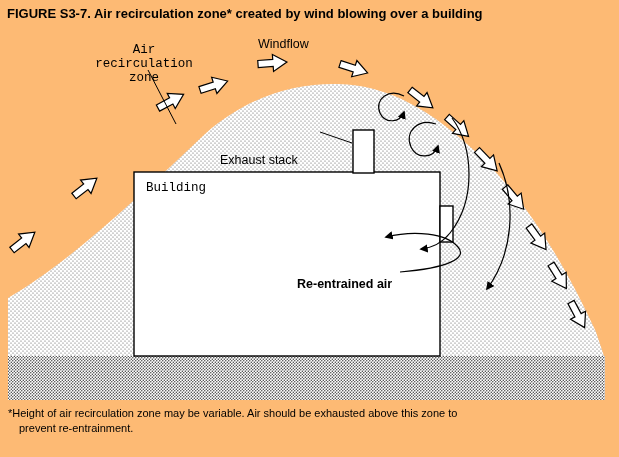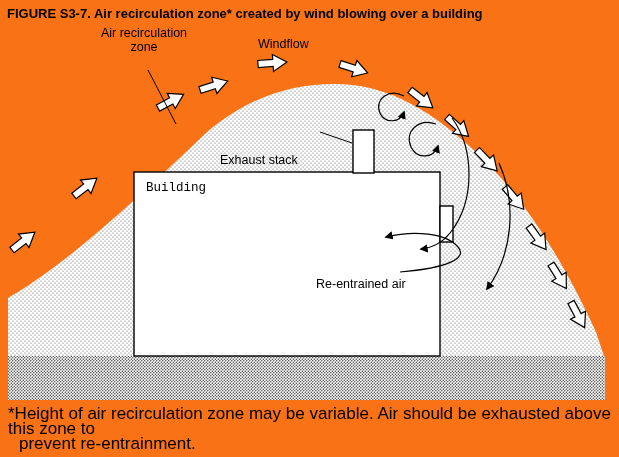--- a/index.html
+++ b/index.html
@@ -1,26 +1,26 @@
 <!DOCTYPE html>
 <html><head>
 <meta charset="utf-8">
 <style>
   html,body{margin:0;padding:0;background:#fff;}
   body{font-family:"Liberation Sans","DejaVu Sans",sans-serif;color:#000;}
-  .page{position:relative;width:619px;height:457px;background:#f97316;overflow:hidden;}
+  .page{position:relative;width:619px;height:457px;background:#fdba74;overflow:hidden;}
   .title{position:absolute;left:7px;top:6px;font-size:13px;font-weight:bold;white-space:nowrap;}
   svg.diagram{position:absolute;left:0;top:0;}
   .lbl{position:absolute;font-size:12.5px;line-height:14px;white-space:pre-line;}
-  .lbl-zone{left:84px;top:26px;width:120px;text-align:center;}
+  .lbl-zone{left:84px;top:43px;width:120px;text-align:center;font-family:Liberation Mono, monospace;}
   .lbl-windflow{left:258px;top:37px;}
   .lbl-stack{left:220px;top:120px;margin-top:33px;}
   .lbl-building{left:146px;top:181px;font-family:Liberation Mono, monospace;}
-  .lbl-reentrained{left:316px;top:277px;}
-  .footnote{position:absolute;left:8px;top:406px;font-size:17px;line-height:15px;}
+  .lbl-reentrained{left:297px;top:277px;font-weight:bold;}
+  .footnote{position:absolute;left:8px;top:406px;font-size:11px;line-height:15px;}
   .footnote .l2{margin-left:11px;}
 </style>
 </head>
 <body>
 
 <div class="page">
 
   <div class="title">FIGURE S3-7. Air recirculation zone* created by wind blowing over a building</div>
 
   <svg class="diagram" width="619" height="457" viewBox="0 0 619 457">

